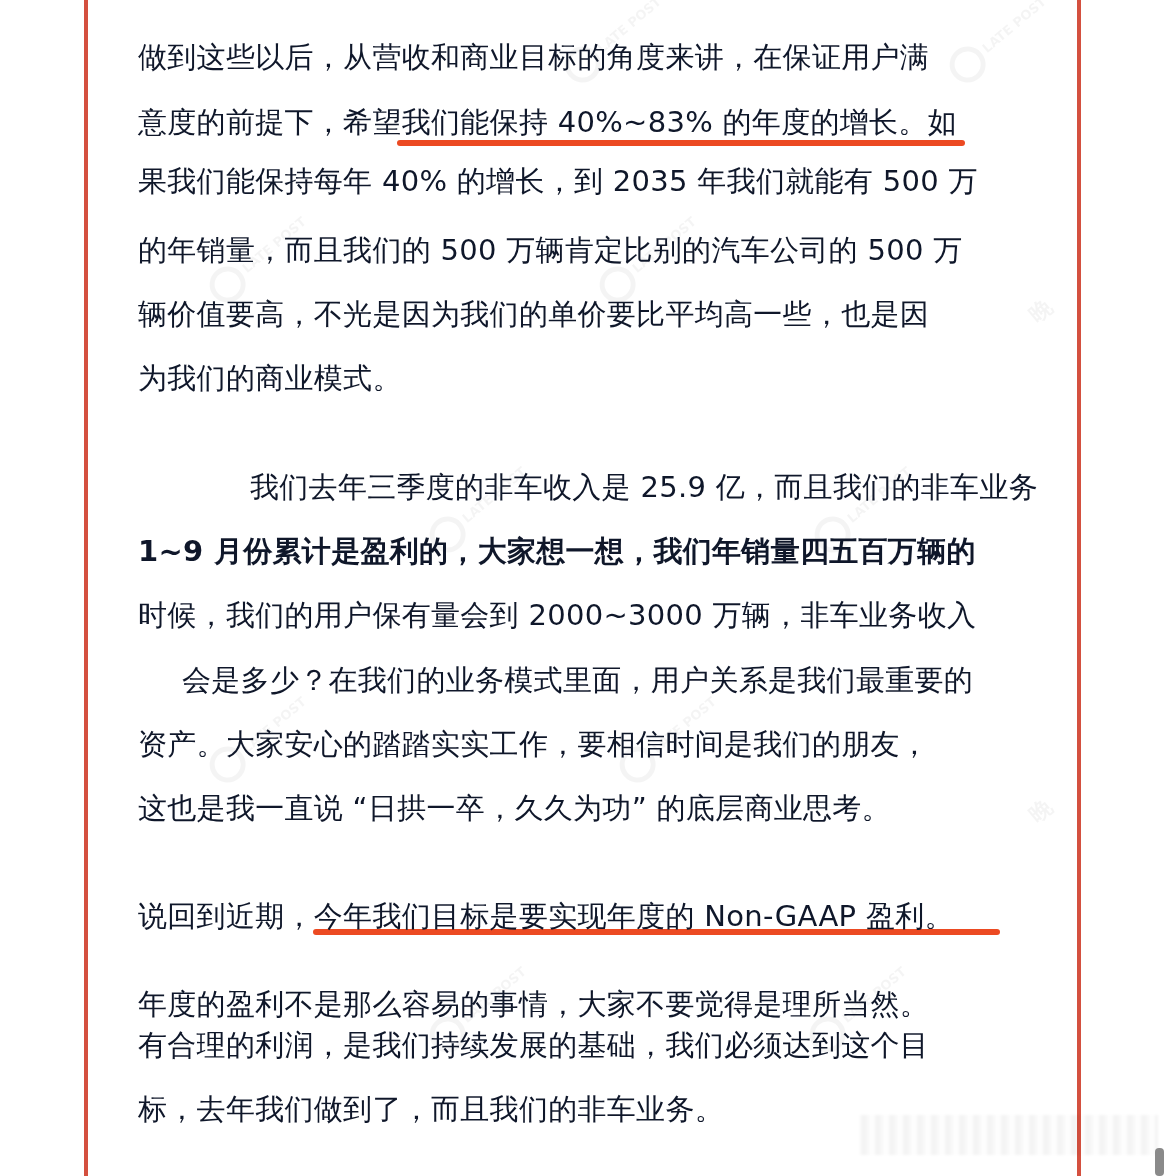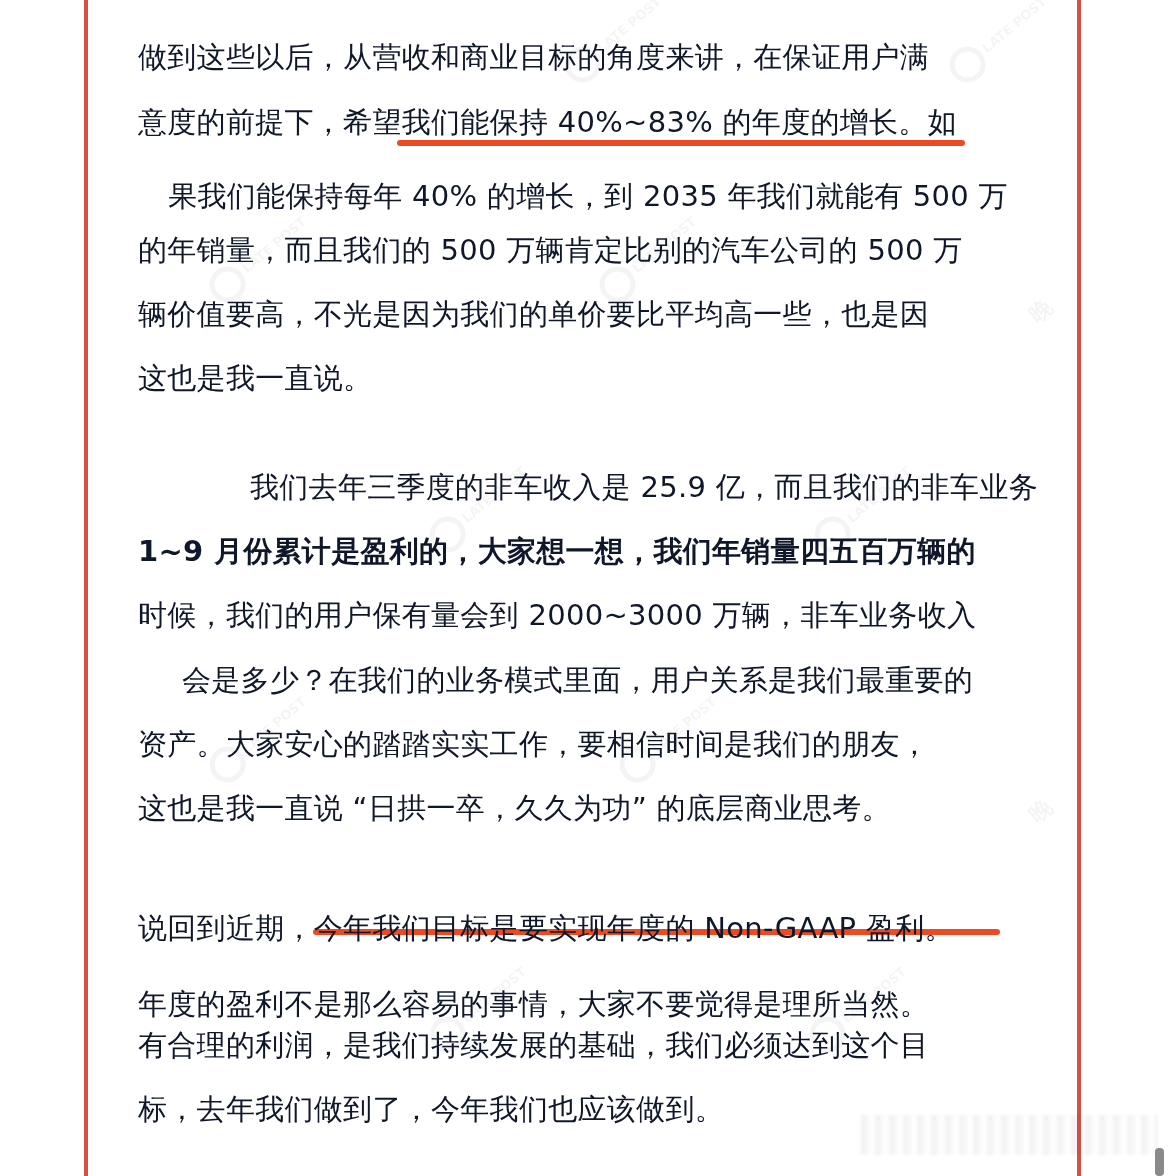--- a/index.html
+++ b/index.html
@@ -128,36 +128,36 @@
 <div class="watermark" style="left:800px; top:990px;">
   <span class="wm-logo"></span><span class="wm-sub">LATE POST</span>
 </div>
 
 <div class="underline" style="left:397px; top:140px; width:568px;"></div>
 <div class="underline" style="left:313px; top:929px; width:687px;"></div>
 
 <div>
   <div class="line" style="top:37px;">做到这些以后，从营收和商业目标的角度来讲，在保证用户满</div>
   <div class="line" style="top:102px;">意度的前提下，希望我们能保持 40%~83% 的年度的增长。如</div>
-  <div class="line" style="top:176px;text-align:center;">果我们能保持每年 40% 的增长，到 2035 年我们就能有 500 万</div>
+  <div class="line" style="top:161px;">果我们能保持每年 40% 的增长，到 2035 年我们就能有 500 万</div>
   <div class="line" style="top:230px;">的年销量，而且我们的 500 万辆肯定比别的汽车公司的 500 万</div>
   <div class="line" style="top:294px;">辆价值要高，不光是因为我们的单价要比平均高一些，也是因</div>
-  <div class="line" style="top:358px;">这也是我一直说。</div>
+  <div class="line" style="top:358px;">为我们的商业模式。</div>
 </div>
 
 <div>
   <div class="line" style="top:467px;text-align:right;">我们去年三季度的非车收入是 25.9 亿，而且我们的非车业务</div>
   <div class="line" style="top:531px;font-weight:bold;">1~9 月份累计是盈利的，大家想一想，我们年销量四五百万辆的</div>
   <div class="line" style="top:595px;">时候，我们的用户保有量会到 2000~3000 万辆，非车业务收入</div>
   <div class="line" style="top:660px;margin-left:44px;">会是多少？在我们的业务模式里面，用户关系是我们最重要的</div>
   <div class="line" style="top:724px;">资产。大家安心的踏踏实实工作，要相信时间是我们的朋友，</div>
   <div class="line" style="top:788px;">这也是我一直说 “日拱一卒，久久为功” 的底层商业思考。</div>
 </div>
 
 <div>
-  <div class="line" style="top:896px;margin-top:12px;">说回到近期，今年我们目标是要实现年度的 Non-GAAP 盈利。</div>
+  <div class="line" style="top:896px;">说回到近期，今年我们目标是要实现年度的 Non-GAAP 盈利。</div>
   <div class="line" style="top:984px;">年度的盈利不是那么容易的事情，大家不要觉得是理所当然。</div>
   <div class="line" style="top:1025px;">有合理的利润，是我们持续发展的基础，我们必须达到这个目</div>
-  <div class="line" style="top:1089px;">标，去年我们做到了，今年我们也应该做到。</div>
+  <div class="line" style="top:1089px;">标，去年我们做到了，而且我们的非车业务。</div>
 </div>
 
 <div class="blur-band"></div>
 <div class="scroll-thumb"></div>
 
 </body></html>

